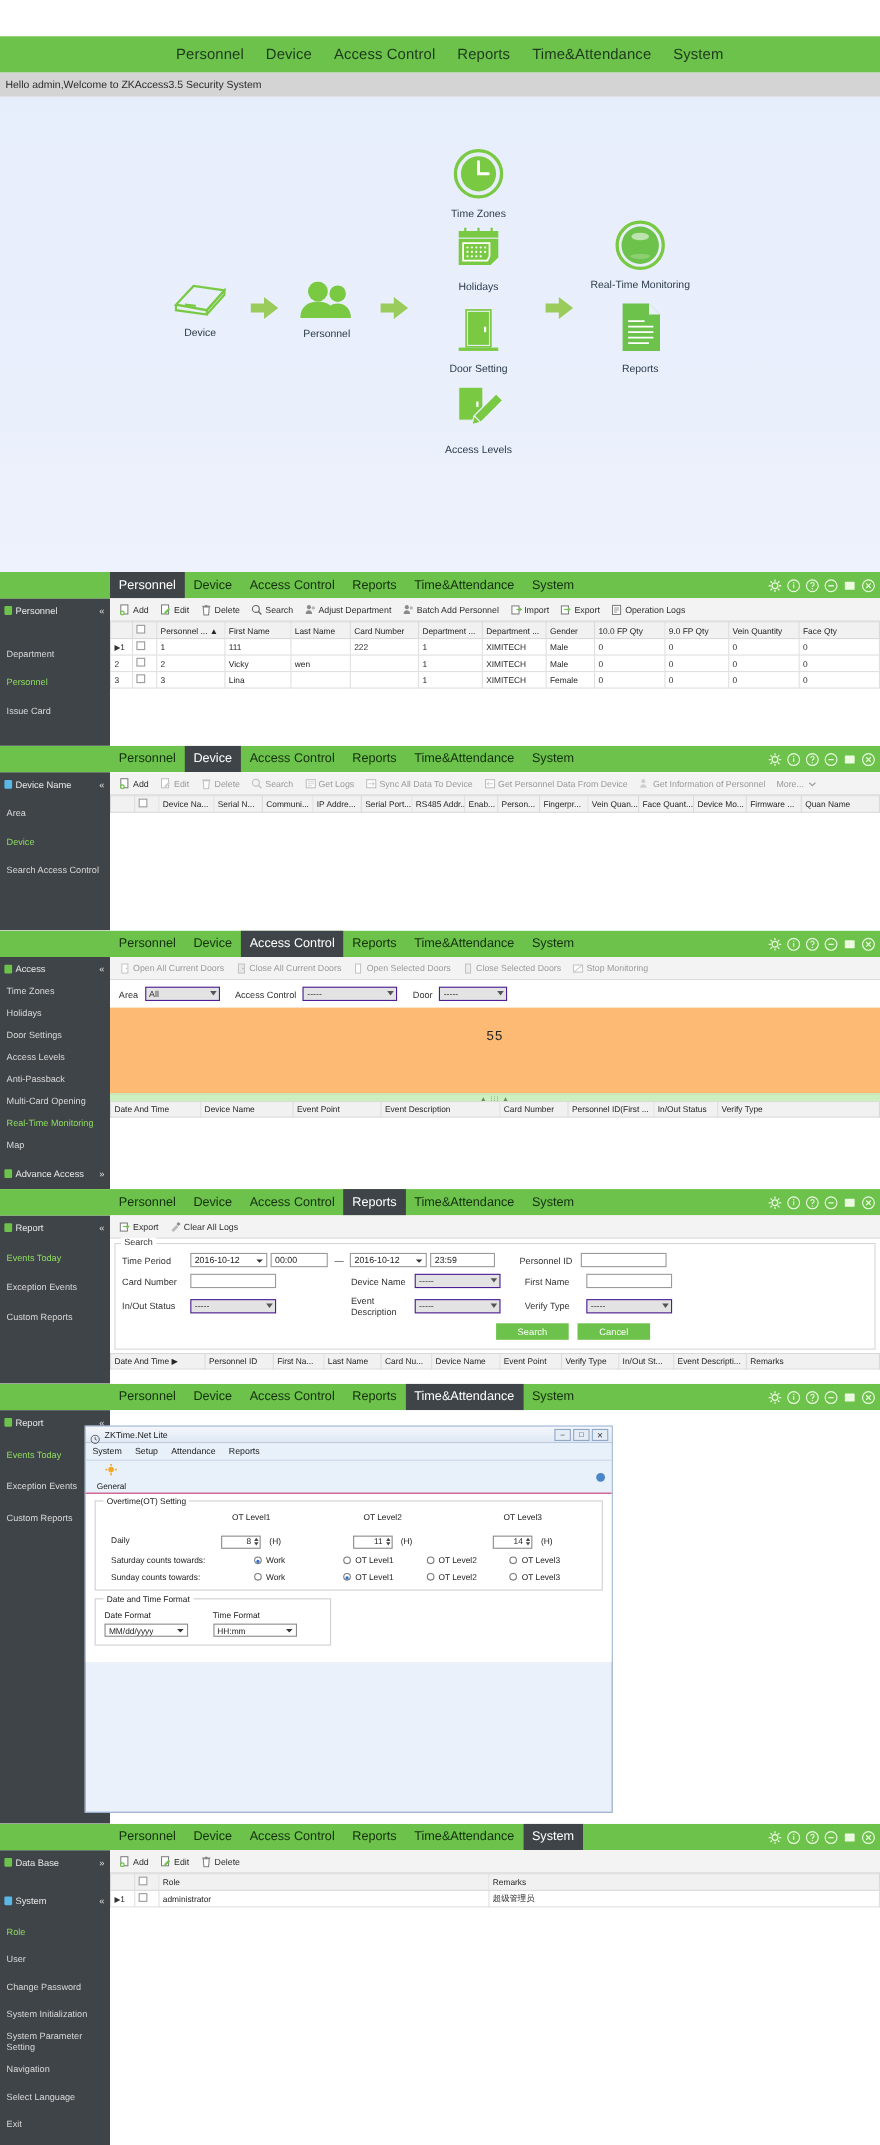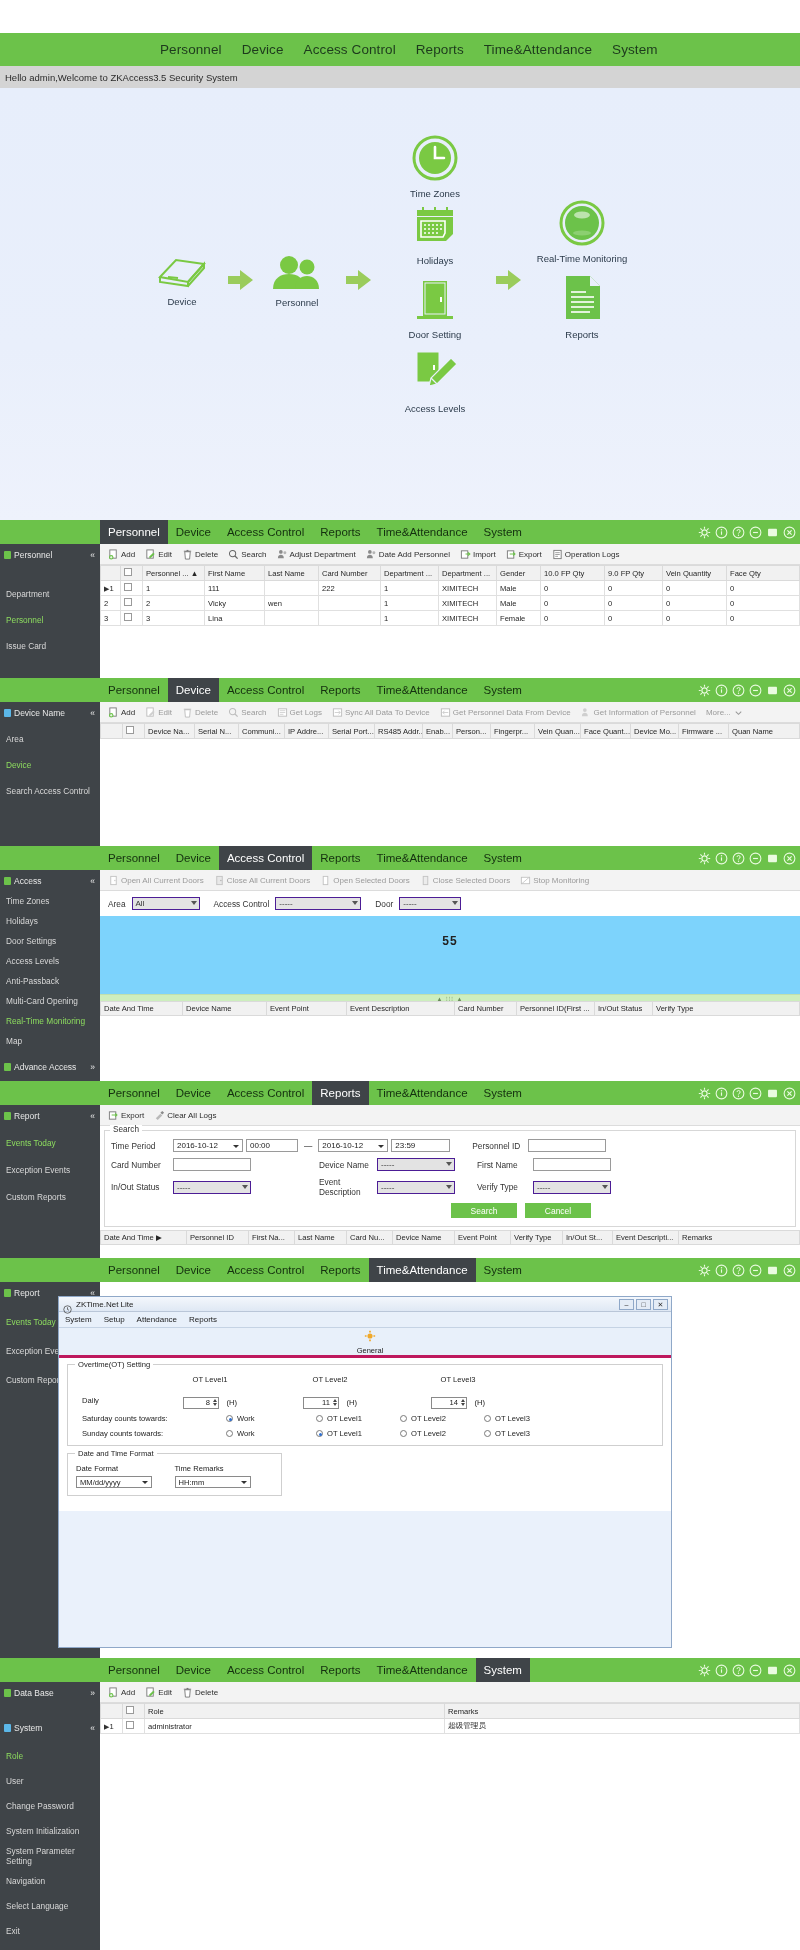--- a/index.html
+++ b/index.html
@@ -96,21 +96,21 @@
 
   
   .ac-filters{ display:flex; align-items:center; gap:6px; padding:6px 0 6px 8px; background:#fff; }
   .flbl{ font-size:8.3px; color:#333; }
   .sel-box{
     height:13px; background:#e3e3e3; border:1px solid #4c1d95; font-size:8px; color:#333;
     display:flex; align-items:center; padding-left:3px; position:relative; min-width:60px;
   }
   .sel-box .chev{ position:absolute; right:2px; top:3px; width:0;height:0;
     border-left:3px solid transparent; border-right:3px solid transparent; border-top:4px solid #555; }
-  .ac-blank{ height:78px; background:#7dd3fc;font-weight:bold; }
+  .ac-blank{ height:78px; background:#fdba74; }
   .ac-bignum{ text-align:center; font-size:12px; color:#222; padding-top:18px; letter-spacing:1px;}
   .ac-split{ height:7px; background:#cdeebe; border-top:1px solid #bfe0ae; position:relative; }
   .ac-split .gr{ position:absolute; left:50%; top:0; transform:translateX(-50%); font-size:6px; color:#6a8a5a; letter-spacing:1px;}
 
   
   .search-group{ border:1px solid #d7d7d7; margin:4px 4px 0 4px; position:relative; padding:8px 6px 6px 6px; }
   .search-legend{ position:absolute; top:-6px; left:5px; background:#fff; font-size:8.2px; color:#333; padding:0 3px;}
   .srow{ display:flex; align-items:center; margin-bottom:6px; }
   .txtbox{ height:13px; border:1px solid #9a9a9a; background:#fff; font-size:8px; color:#222;
     display:flex; align-items:center; padding-left:3px; }
@@ -125,22 +125,22 @@
   .dlg{ position:absolute; background:#eaf1fb; border:1px solid #8fa8c8; }
   .dlg-title{ height:15px; background:linear-gradient(180deg,#f4f7fc,#dfe8f4);
     display:flex; align-items:center; padding-left:4px; gap:4px; border-bottom:1px solid #b9c6d8;}
   .dlg-title .dt-text{ font-size:8px; color:#1b1b1b; }
   .dlg-btns{ position:absolute; right:3px; top:2px; display:flex; gap:2px; }
   .dlg-btn{ width:15px; height:11px; border:1px solid #8fa8c8; background:#e4ecf6;
     font-size:7px; color:#333; display:flex; align-items:center; justify-content:center; }
   .dlg-menu{ height:16px; background:#e8f0fa; display:flex; align-items:center; gap:12px;
     padding-left:6px; border-bottom:1px solid #c5d3e4; }
   .dlg-menu span{ font-size:8px; color:#1b1b1b; cursor:pointer; }
-  .dlg-ribbon{ height:30px; background:#e8f0fa; border-bottom:3px solid #be185d;
-    display:flex; padding-left:10px;flex-direction:column; }
+  .dlg-ribbon{ height:30px; background:#e8f0fa; border-bottom:1px solid #be185d;
+    display:flex; align-items:center; padding-left:10px; }
   .rib-item{ text-align:center; }
   .rib-item .rl{ font-size:7.5px; color:#1b1b1b; display:block; }
   .dlg-body{ background:#fff; padding:6px 8px 8px 8px; }
   .fg{ border:1px solid #cfcfcf; position:relative; margin-bottom:7px; padding:10px 8px 7px 8px; }
   .fg-legend{ position:absolute; top:-5px; left:7px; background:#fff; font-size:7.6px; color:#222; padding:0 3px;}
   .ot-head{ font-size:7.6px; color:#222; margin-bottom:4px; }
   .spin{ height:12px; border:1px solid #8a8a8a; background:#fff; display:inline-flex;
     align-items:center; justify-content:flex-end; padding-right:1px; font-size:7.6px; color:#222;
     position:relative; }
   .spin .sp-arrows{ display:flex; flex-direction:column; margin-left:3px; }
@@ -419,21 +419,21 @@
               <span>Adjust Department</span>
             </div>
           <div class="tb-btn">
               <span class="tbi">
                 <svg viewBox="0 0 12 12">
                   <circle cx="4.2" cy="3.2" r="2" fill="#8a8a8a"></circle>
                   <path d="M1 10c0-2.4 1.5-3.6 3.2-3.6S7.4 7.6 7.4 10Z" fill="#8a8a8a"></path>
                   <circle cx="8.6" cy="4" r="1.6" fill="#b5b5b5"></circle>
                 </svg>
               </span>
-              <span>Date Add Personnel</span>
+              <span>Batch Add Personnel</span>
             </div>
           <div class="tb-btn">
               <span class="tbi">
                 <svg viewBox="0 0 12 12">
                   <rect x="1.5" y="2" width="7" height="8" fill="#fff" stroke="#7a7a7a"></rect>
                   <path d="M6 5.5 L10.5 5.5 M8.8 3.8 L10.8 5.5 L8.8 7.2" stroke="#6cc24a" stroke-width="1.1" fill="none"></path>
                 </svg>
               </span>
               <span>Import</span>
             </div>
@@ -1141,21 +1141,21 @@
               <span>Report</span>
             </span>
           <span>«</span>
         </div>
         <div class="side-item sel" style="margin-top:9px">Events Today</div>
         <div class="side-item" style="margin-top:9px">Exception Events</div>
         <div class="side-item" style="margin-top:9px">Custom Reports</div>
       </div>
       <div class="content"></div>
 
-      <div class="dlg" style="left:58px; top:14px; width:614px; height:352px;">
+      <div class="dlg" style="left:77px; top:14px; width:480px; height:352px;">
         <div class="dlg-title">
           <span style="width:9px;height:9px;display:inline-block">
             <svg viewBox="0 0 12 12">
                 <circle cx="6" cy="6" r="5" fill="none" stroke="#444" stroke-width="1"></circle>
                 <path d="M6 3v3l2 1" stroke="#444" stroke-width="1" fill="none"></path>
               </svg>
           </span>
           <span class="dt-text">ZKTime.Net Lite</span>
           <div class="dlg-btns">
             <div class="dlg-btn">–</div>
@@ -1274,21 +1274,21 @@
             <span class="fg-legend">Date and Time Format</span>
             <div style="display:flex;">
               <div style="width:100px">
                 <div class="rlbl" style="margin-bottom:3px">Date Format</div>
                 <div class="combo" style="width:76px">
                     <span>MM/dd/yyyy</span>
                     <i class="tri"></i>
                   </div>
               </div>
               <div style="width:100px">
-                <div class="rlbl" style="margin-bottom:3px">Time Remarks</div>
+                <div class="rlbl" style="margin-bottom:3px">Time Format</div>
                 <div class="combo" style="width:76px">
                     <span>HH:mm</span>
                     <i class="tri"></i>
                   </div>
               </div>
             </div>
           </div>
 
         </div>
       </div>

